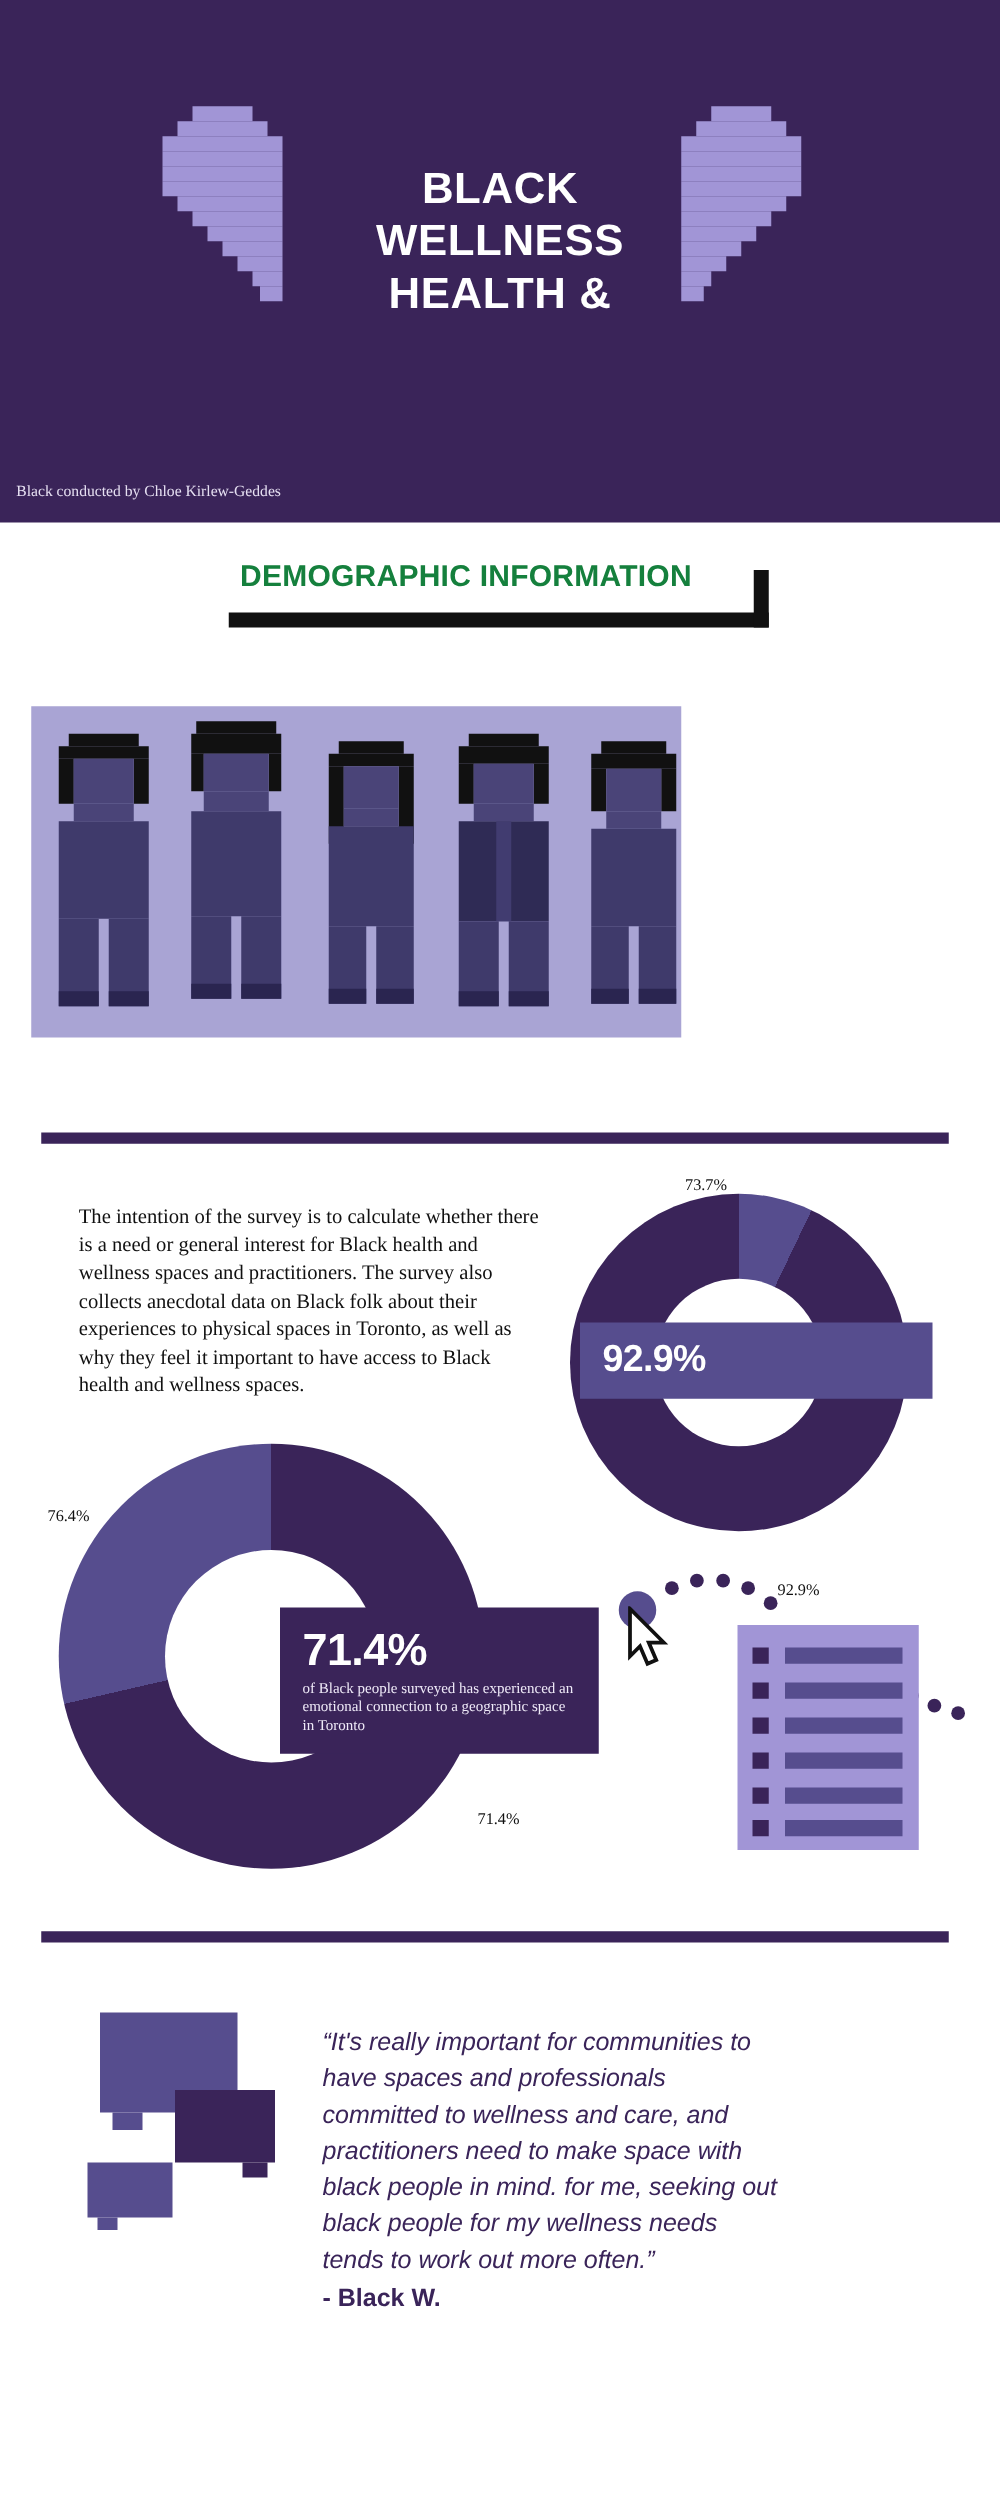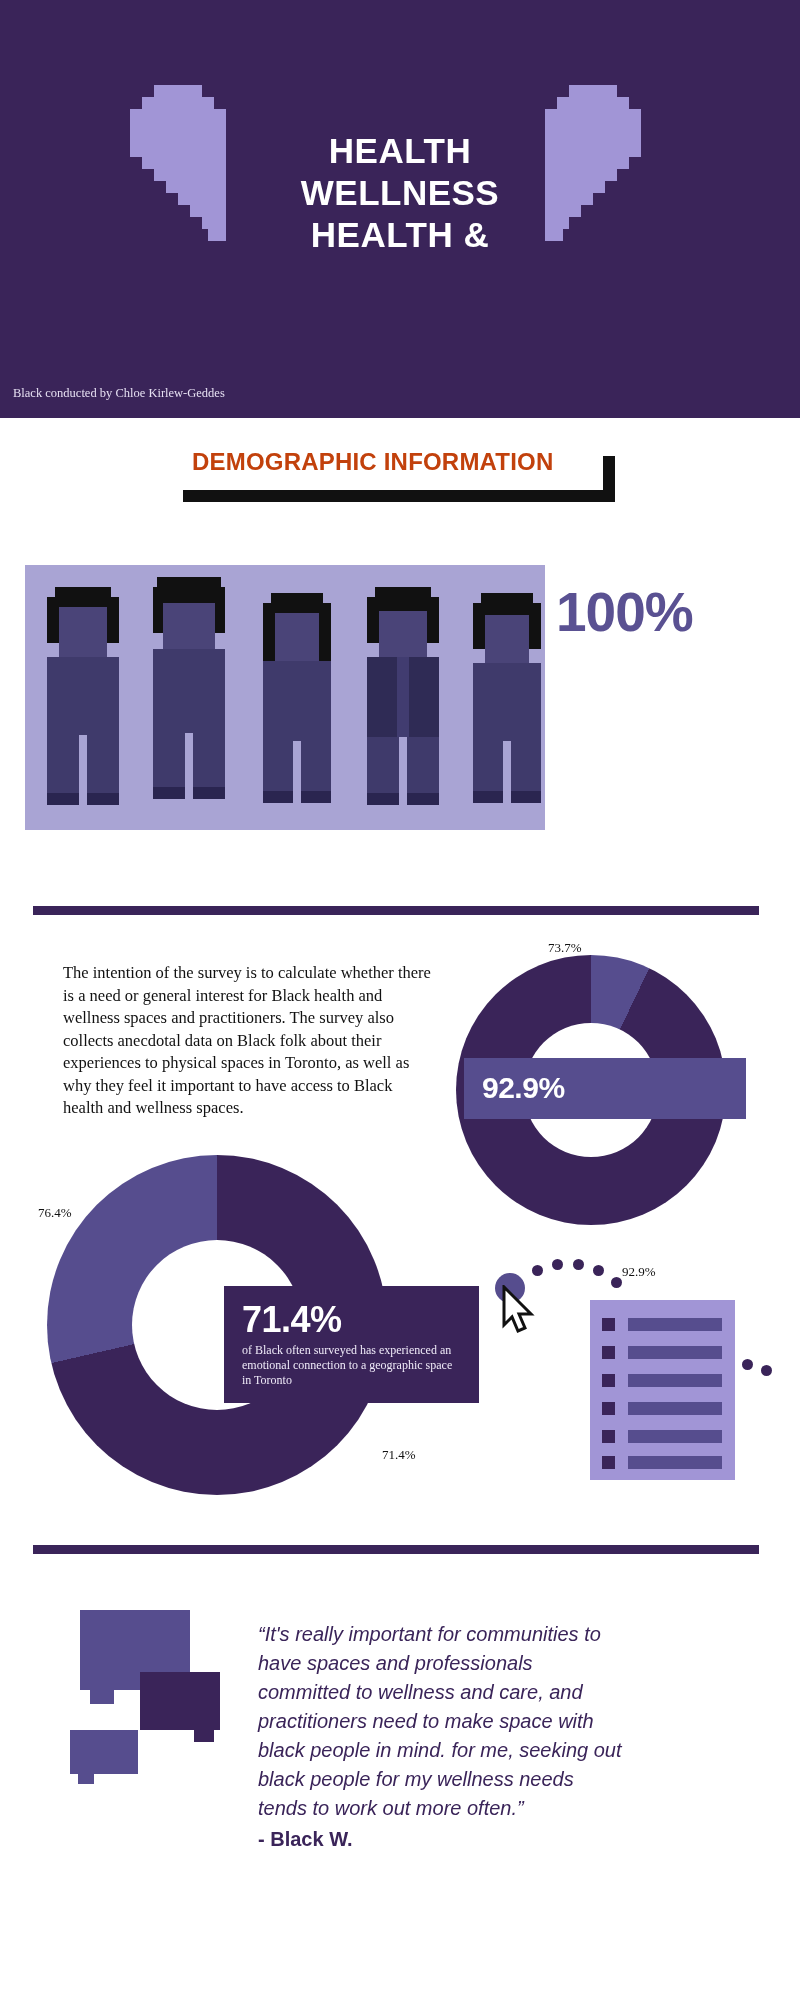--- a/index.html
+++ b/index.html
@@ -37,21 +37,21 @@
     position:absolute; left:13px; top:386px;
     color:#e6e0f2; font-size:12.5px;
     font-family:"Liberation Serif", serif;
   }
 
   
   #demo-head { position:absolute; left:183px; top:448px; width:440px; height:60px; }
   #demo-head .label {
     position:absolute; left:9px; top:0;
     font-family:"Liberation Sans", sans-serif;
-    font-weight:bold; font-size:24px; color:#c2410c; letter-spacing:.2px;
+    font-weight:bold; font-size:24px; color:#15803d; letter-spacing:.2px;
     white-space:nowrap;
   }
   #demo-head .bar-h {
     position:absolute; left:0; top:42px; width:432px; height:12px; background:#111;
   }
   #demo-head .bar-v {
     position:absolute; left:420px; top:8px; width:12px; height:46px; background:#111;
   }
 
   
@@ -173,21 +173,21 @@
     <div class="px" style="left:0;     top:72px; width:84px;  height:12px;"></div>
     <div class="px" style="left:0;     top:84px; width:72px;  height:12px;"></div>
     <div class="px" style="left:0;     top:96px; width:60px;  height:12px;"></div>
     <div class="px" style="left:0;     top:108px;width:48px;  height:12px;"></div>
     <div class="px" style="left:0;     top:120px;width:36px;  height:12px;"></div>
     <div class="px" style="left:0;     top:132px;width:24px;  height:12px;"></div>
     <div class="px" style="left:0;     top:144px;width:18px;  height:12px;"></div>
   </div>
 
   <div id="title-block">
-    <div class="t">HEALTH</div>
+    <div class="t">BLACK</div>
     <div class="t">WELLNESS</div>
     <div class="t">HEALTH &amp;</div>
   </div>
 
   <div id="credit">Black conducted by Chloe Kirlew-Geddes</div>
 </div>
 
 <div id="demo-head">
   <div class="label">DEMOGRAPHIC INFORMATION</div>
   <div class="bar-h"></div>
@@ -262,21 +262,20 @@
     <div class="pp" style="left:12px; top:56px;width:44px; height:14px; background:#4a4478;"></div>
     <div class="pp" style="left:0;    top:70px;width:68px; height:78px; background:#3f3a6b;"></div>
     <div class="pp" style="left:0;    top:148px;width:30px; height:62px; background:#3f3a6b;"></div>
     <div class="pp" style="left:38px; top:148px;width:30px; height:62px; background:#3f3a6b;"></div>
     <div class="pp" style="left:0;    top:198px;width:30px; height:12px; background:#2a2550;"></div>
     <div class="pp" style="left:38px; top:198px;width:30px; height:12px; background:#2a2550;"></div>
   </div>
 </div>
 
 <div id="stat100">
-  <div class="num">100%</div>
 </div>
 
 <div class="divider" id="div1"></div>
 
 <p id="intro">The intention of the survey is to calculate whether there is a need or general interest for Black health and wellness spaces and practitioners. The survey also collects anecdotal data on Black folk about their experiences to physical spaces in Toronto, as well as why they feel it important to have access to Black health and wellness spaces.</p>
 
 <div class="donut" id="donut-a" style="background:conic-gradient(from 0deg, #564d8e 0deg 25.56deg, #3a2459 25.56deg 360deg);">
   <div class="hole"></div>
 </div>
 <div class="donut-lab" style="left:548px; top:940px;">73.7%</div>
@@ -287,21 +286,21 @@
 </div>
 
 <div class="donut" id="donut-b" style="background:conic-gradient(from 0deg, #3a2459 0deg 257.04deg, #564d8e 257.04deg 360deg);">
   <div class="hole"></div>
 </div>
 <div class="donut-lab" style="left:38px; top:1205px;">76.4%</div>
 <div class="donut-lab" style="left:382px; top:1447px;">71.4%</div>
 
 <div class="callout" id="call-b">
   <div class="num">71.4%</div>
-  <div class="cap">of Black often surveyed has experienced an emotional connection to a geographic space in Toronto</div>
+  <div class="cap">of Black people surveyed has experienced an emotional connection to a geographic space in Toronto</div>
 </div>
 
 <div id="checklist">
   <div id="cursor-circle"></div>
   <svg style="position:absolute; left:22px; top:30px;" width="34" height="50" viewBox="0 0 34 50">
     <polygon points="2,2 2,40 10,32 16,46 23,43 17,29 29,29" fill="#ffffff" stroke="#111" stroke-width="3"></polygon>
   </svg>
 
   <div class="dot" style="left:52px;  top:10px;"></div>
   <div class="dot" style="left:72px;  top:4px;"></div>

